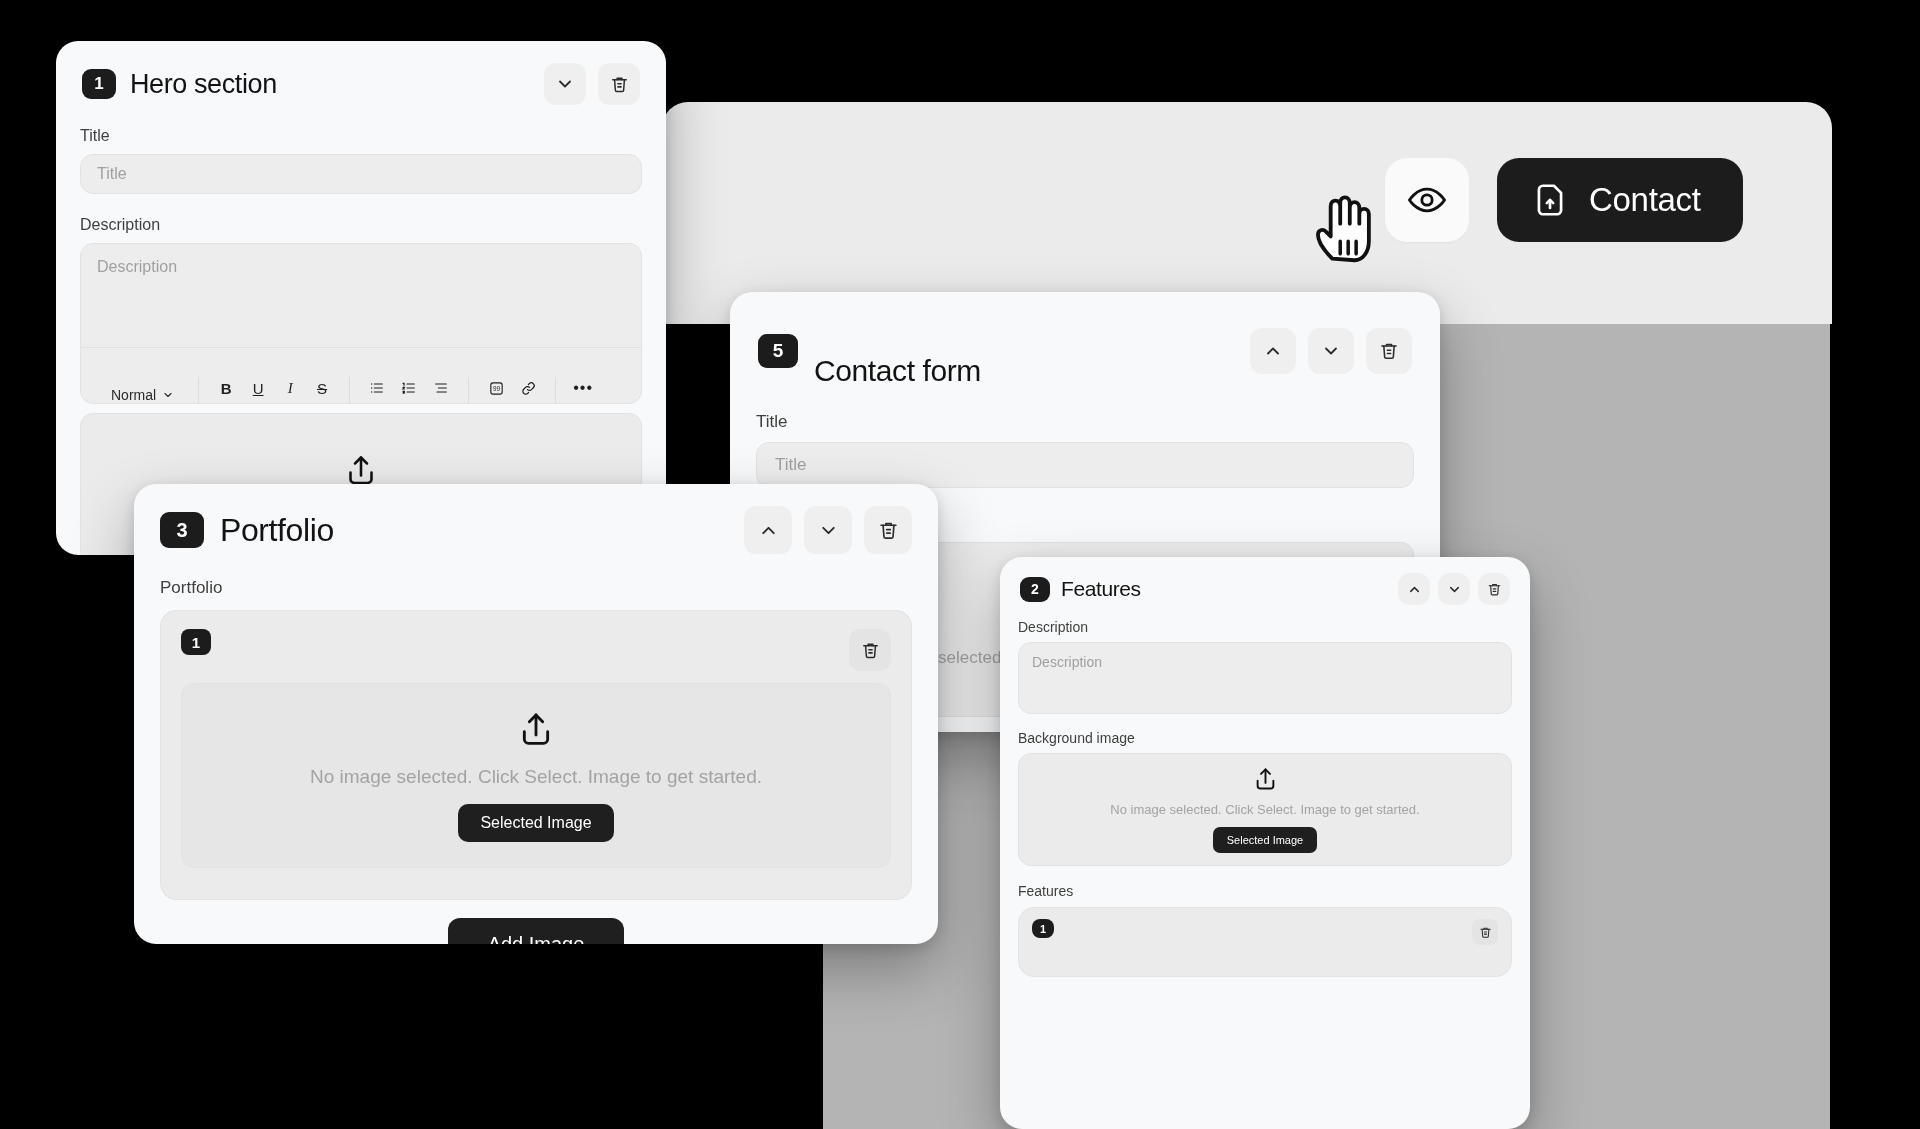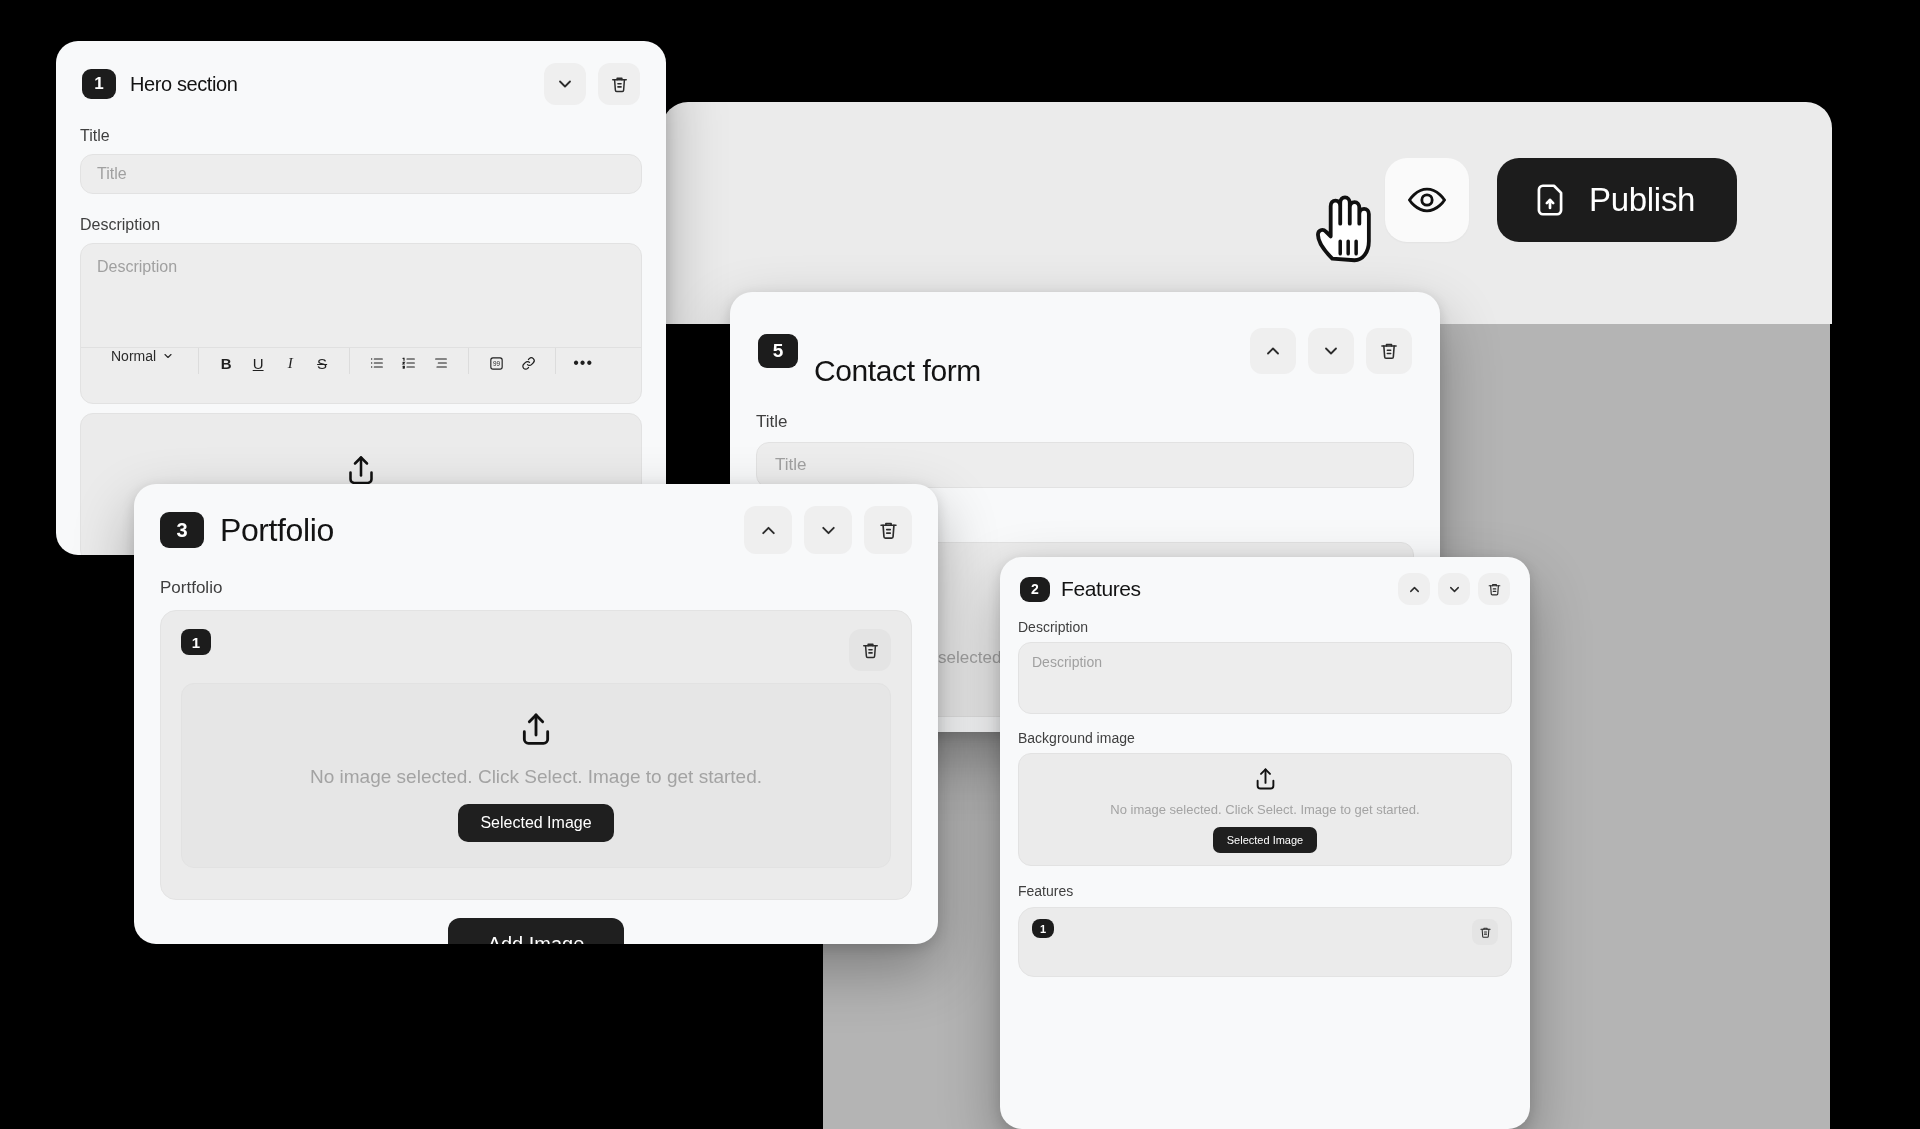--- a/index.html
+++ b/index.html
@@ -50,21 +50,21 @@
     box-shadow: 0 26px 60px rgba(0,0,0,.30), 0 4px 14px rgba(0,0,0,.14);
     overflow: hidden;
   }
   .card-head { display: flex; align-items: center; justify-content: space-between; }
   .card-title-wrap { display: flex; align-items: center; }
   .badge {
     background: #1c1c1c; color: #fff; border-radius: 9px;
     display: flex; align-items: center; justify-content: center;
     font-size: 17px; font-weight: 600;
   }
-  .card-title { font-size: 20px; color: #131313; letter-spacing: -0.4px; }
+  .card-title { font-size: 27px; color: #131313; letter-spacing: -0.4px; }
   .head-actions { display: flex; }
   .hbtn {
     background: #efefef; border-radius: 12px;
     display: flex; align-items: center; justify-content: center;
   }
 
   .field-label { font-size: 16px; color: #3f3f3f; }
   .field-label.sm { font-size: 14px; }
   .input-box {
     background: #ededed; border: 1px solid #e2e2e2; border-radius: 13px;
@@ -72,21 +72,21 @@
     color: #9c9c9c;
   }
   .textarea-box {
     background: #ededed; border: 1px solid #e2e2e2; border-radius: 13px;
     color: #9c9c9c; position: relative;
   }
   .ph { color: #a0a0a0; }
 
   
   .rt-bar {
-    display: flex; align-items: flex-start; border-top: 1px solid #e0e0e0;
+    display: flex; align-items: flex-end; border-top: 1px solid #e0e0e0;
     height: 56px; padding: 0 18px; gap: 2px;
   }
   .rt-normal { display: flex; align-items: center; gap: 6px; font-size: 14px; color: #2b2b2b; padding: 0 12px; }
   .rt-sep { width: 1px; height: 26px; background: #dcdcdc; margin: 0 10px; }
   .rt-btn { width: 30px; height: 30px; display: flex; align-items: center; justify-content: center; color: #1f1f1f; }
 
   
   .dropzone {
     background: #ebebeb; border: 1px solid #e2e2e2; border-radius: 13px;
     display: flex; flex-direction: column; align-items: center; justify-content: center;
@@ -146,21 +146,21 @@
         <path d="M1.5 12s4-6.5 10.5-6.5S22.5 12 22.5 12s-4 6.5-10.5 6.5S1.5 12 1.5 12z"></path>
         <circle cx="12" cy="12" r="3.1"></circle>
       </svg>
     </div>
     <div class="publish-btn">
       <svg width="38" height="38" viewBox="0 0 24 24" fill="none" stroke="#fff" stroke-width="1.7" stroke-linecap="round" stroke-linejoin="round">
         <path d="M14.5 3H7.5A2.5 2.5 0 0 0 5 5.5v13A2.5 2.5 0 0 0 7.5 21h9a2.5 2.5 0 0 0 2.5-2.5V7.5L14.5 3z"></path>
         <path d="M10 14l2-2 2 2"></path>
           <path d="M12 12v5"></path>
       </svg>
-      <span class="ptxt">Publish</span>
+      <span class="ptxt">Contact</span>
     </div>
   </div>
 
   <svg class="cursor" viewBox="0 0 44 52">
     <path d="M14 44 C8 38 5 33 5 29 c0-3 3-4 5-2 l3 3 V11 c0-2.2 1.3-3.5 3-3.5 s3 1.4 3 3.5 v11 V9 c0-2.2 1.3-3.5 3-3.5 s3 1.4 3 3.5 v13 V12 c0-2.2 1.3-3.5 3-3.5 s3 1.4 3 3.5 v10 v-6 c0-2 1.3-3.3 3-3.3 s3 1.3 3 3.3 v17 c0 7-4 12-9 12 z" fill="#fff" stroke="#111" stroke-width="2.4" stroke-linejoin="round"></path>
     <path d="M19 33v8M24 33v8M29 33v8" stroke="#111" stroke-width="2.2" stroke-linecap="round"></path>
   </svg>
 
   <div class="card" id="card-hero">
     <div class="card-head">

